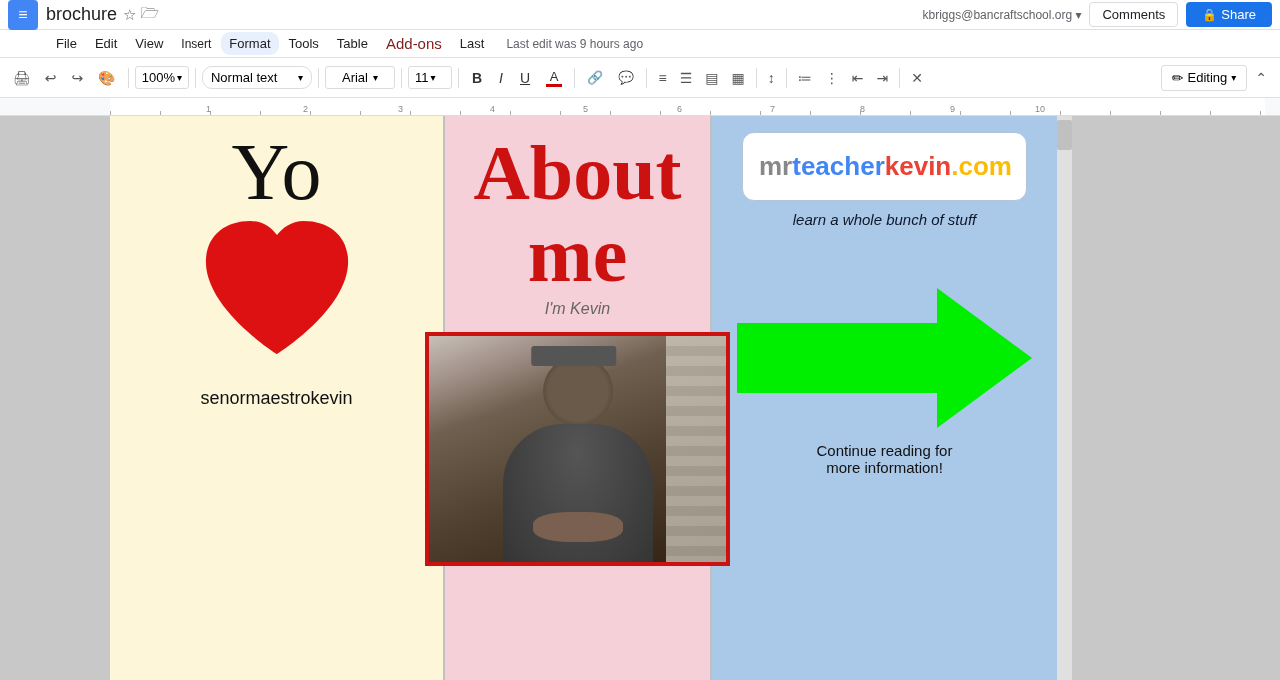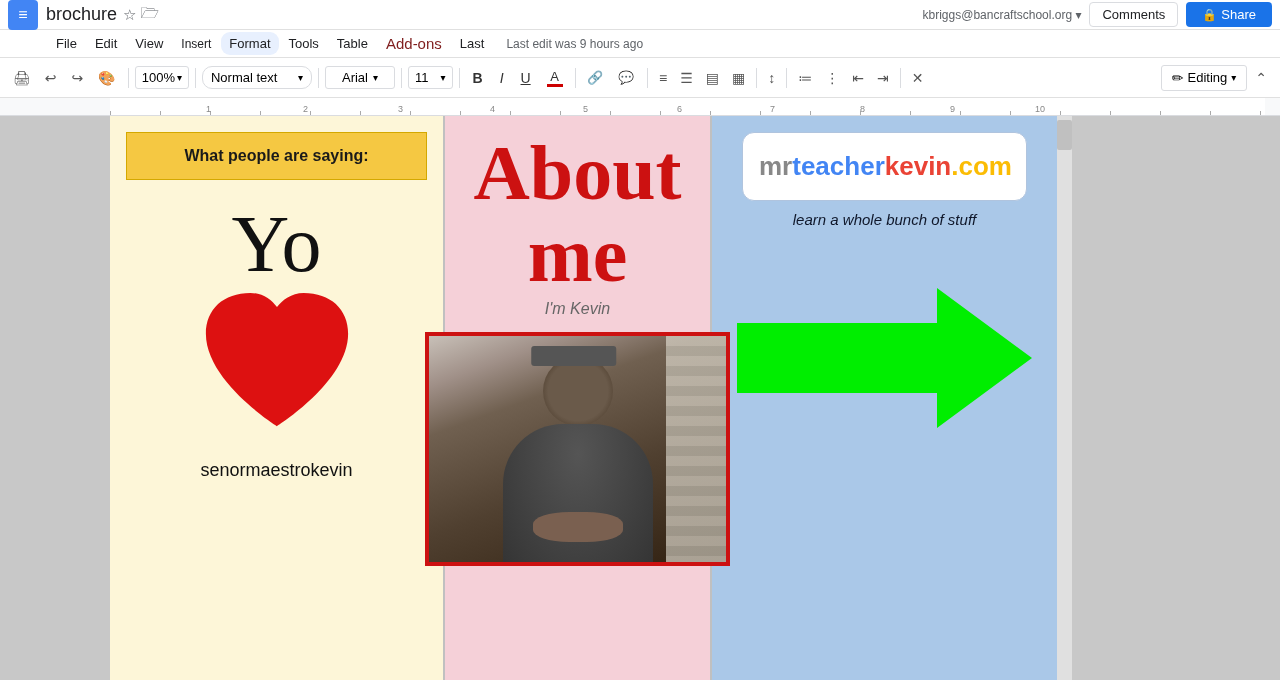--- a/index.html
+++ b/index.html
@@ -68,21 +68,21 @@
     <span style="font-size:10px;margin-left:auto;">▾</span>
   </div>
   <div style="width:1px;height:20px;background:#dadce0;margin:0 3px;"></div>
 
   <div style="border:1px solid #dadce0;border-radius:3px;padding:3px 16px;font-size:13px;background:#fff;cursor:pointer;display:flex;align-items:center;gap:2px;font-family:Arial,sans-serif;min-width:70px;">
     <span>Arial</span>
     <span style="font-size:10px;margin-left:auto;">▾</span>
   </div>
   <div style="width:1px;height:20px;background:#dadce0;margin:0 3px;"></div>
 
-  <div style="border:1px solid #dadce0;border-radius:3px;padding:3px 6px;font-size:13px;background:#fff;cursor:pointer;display:flex;align-items:center;gap:12px;font-family:Arial,sans-serif;min-width:44px;">
+  <div style="border:1px solid #dadce0;border-radius:3px;padding:3px 6px;font-size:13px;background:#fff;cursor:pointer;display:flex;align-items:center;gap:2px;font-family:Arial,sans-serif;min-width:44px;">
     <span>11</span>
     <span style="font-size:10px;">▾</span>
   </div>
   <div style="width:1px;height:20px;background:#dadce0;margin:0 3px;"></div>
 
   <button style="background:none;border:none;padding:4px 7px;cursor:pointer;border-radius:3px;font-size:14px;font-weight:bold;color:#333;font-family:Arial,sans-serif;">B</button>
 
   <button style="background:none;border:none;padding:4px 7px;cursor:pointer;border-radius:3px;font-size:14px;font-style:italic;color:#333;font-family:Arial,sans-serif;">I</button>
 
   <button style="background:none;border:none;padding:4px 7px;cursor:pointer;border-radius:3px;font-size:14px;text-decoration:underline;color:#333;font-family:Arial,sans-serif;">U</button>
@@ -145,23 +145,20 @@
     </div>
   </div>
 </div>
 
 <div style="display:flex;background:#c8c8c8;height:calc(680px - 116px);overflow:hidden;">
 
   <div style="width:110px;background:#c8c8c8;flex-shrink:0;"></div>
 
   <div style="width:335px;background:#fdf6d8;display:flex;flex-direction:column;align-items:center;padding:16px 16px;flex-shrink:0;position:relative;border-right:2px solid #c0c0c0;">
 
-    <div style="background:#f5c842;border:1px solid #d4a800;padding:14px 12px;width:100%;text-align:center;margin-bottom:24px;">
-      <span style="font-size:16px;font-weight:bold;color:#1a1a1a;font-family:Arial,sans-serif;">What people are saying:</span>
-    </div>
 
     <div style="font-size:80px;font-family:Georgia,serif;color:#111;line-height:1;margin-bottom:0;text-align:right;">Yo</div>
 
     <div style="font-size:0;line-height:0;text-align:center;margin:0;">
       
       <svg width="180" height="160" viewBox="0 0 100 90" xmlns="http://www.w3.org/2000/svg">
         <path d="M50,80 C50,80 10,55 10,28 C10,14 20,5 35,5 C42,5 47,9 50,13 C53,9 58,5 65,5 C80,5 90,14 90,28 C90,55 50,80 50,80 Z" fill="#dd1111"></path>
       </svg>
     </div>
 
@@ -200,18 +197,22 @@
     </div>
 
     <div style="font-size:15px;color:#0f172a;font-style:italic;margin-bottom:10px;font-family:Arial,sans-serif;text-align:center;">learn a whole bunch of stuff</div>
 
     <div style="margin-top:40px;width:100%;display:flex;justify-content:center;">
       <svg width="295" height="160" viewBox="0 0 295 160" xmlns="http://www.w3.org/2000/svg">
         <polygon points="0,45 200,45 200,10 295,80 200,150 200,115 0,115" fill="#00ee00"></polygon>
       </svg>
     </div>
 
+    <div style="font-size:15px;color:#111;text-align:center;margin-top:4px;font-family:Arial,sans-serif;">
+      <span>Continue reading for</span><br>
+      <span>more information!</span>
+    </div>
   </div>
 
   <div style="width:15px;background:#e0e0e0;flex-shrink:0;position:relative;display:flex;flex-direction:column;align-items:center;">
     <div style="width:15px;height:30px;background:#c0c0c0;border-radius:2px;margin-top:4px;cursor:pointer;"></div>
   </div>
 </div>
 
 </body></html>

